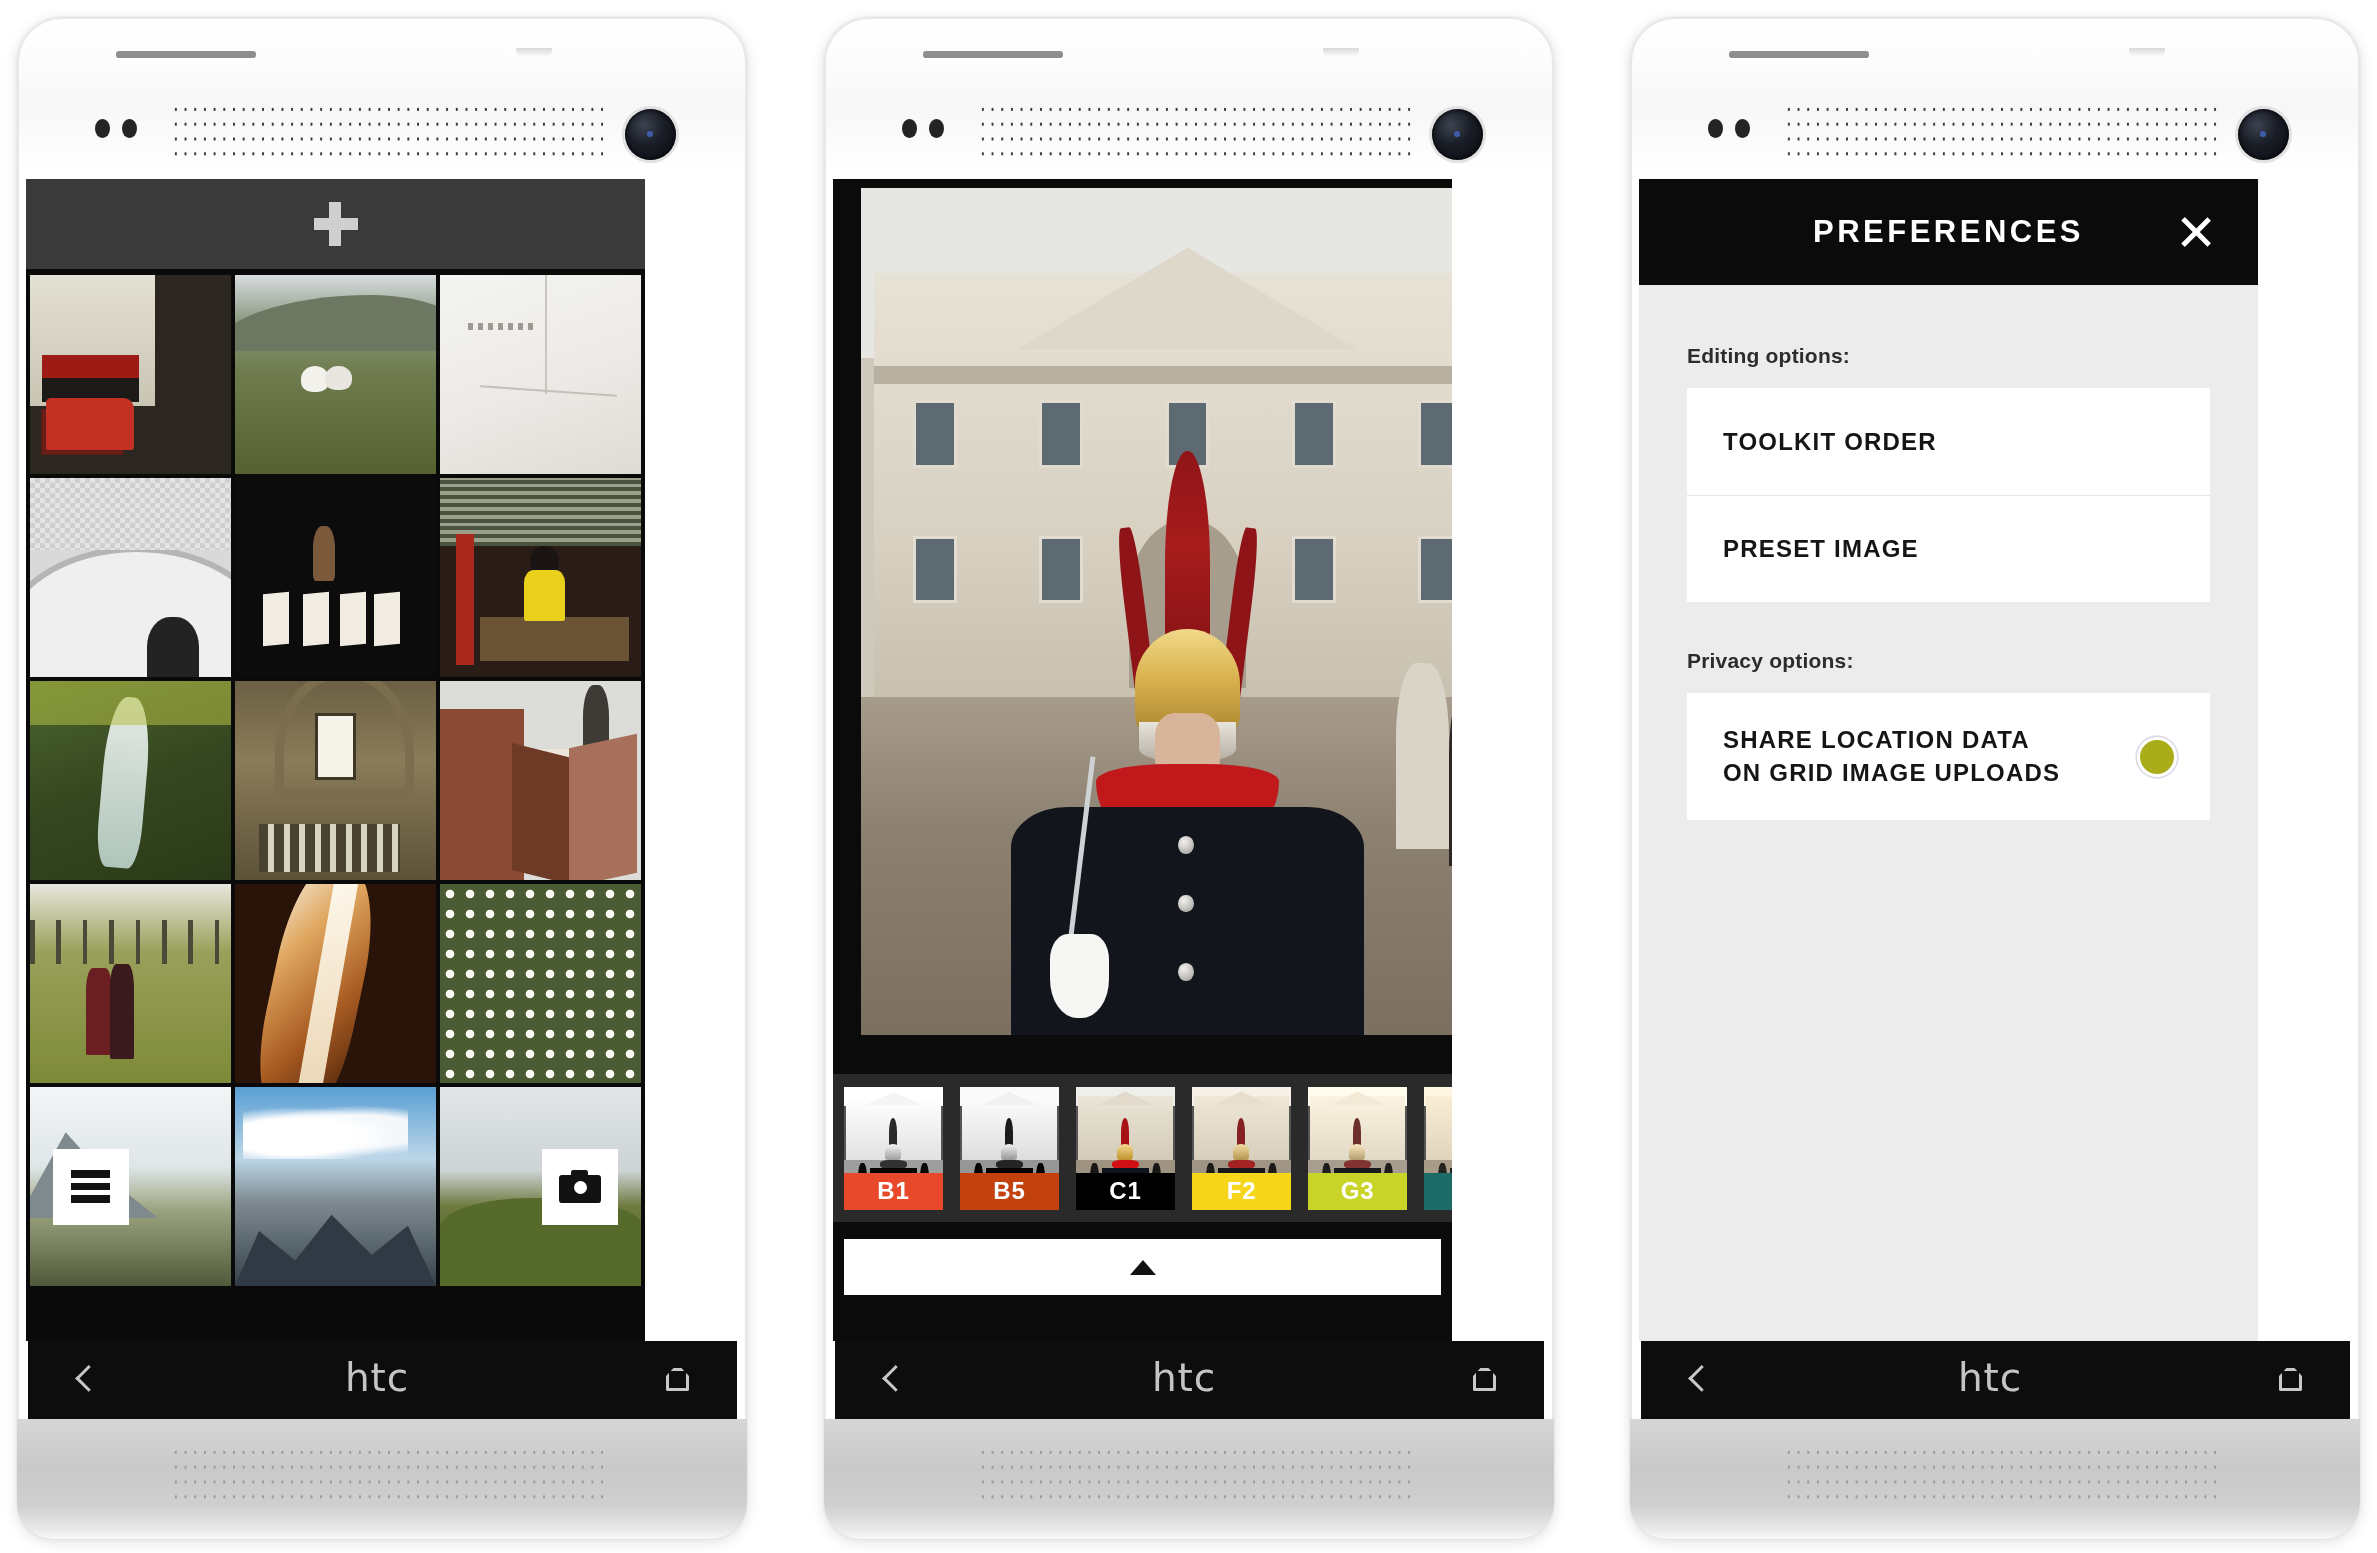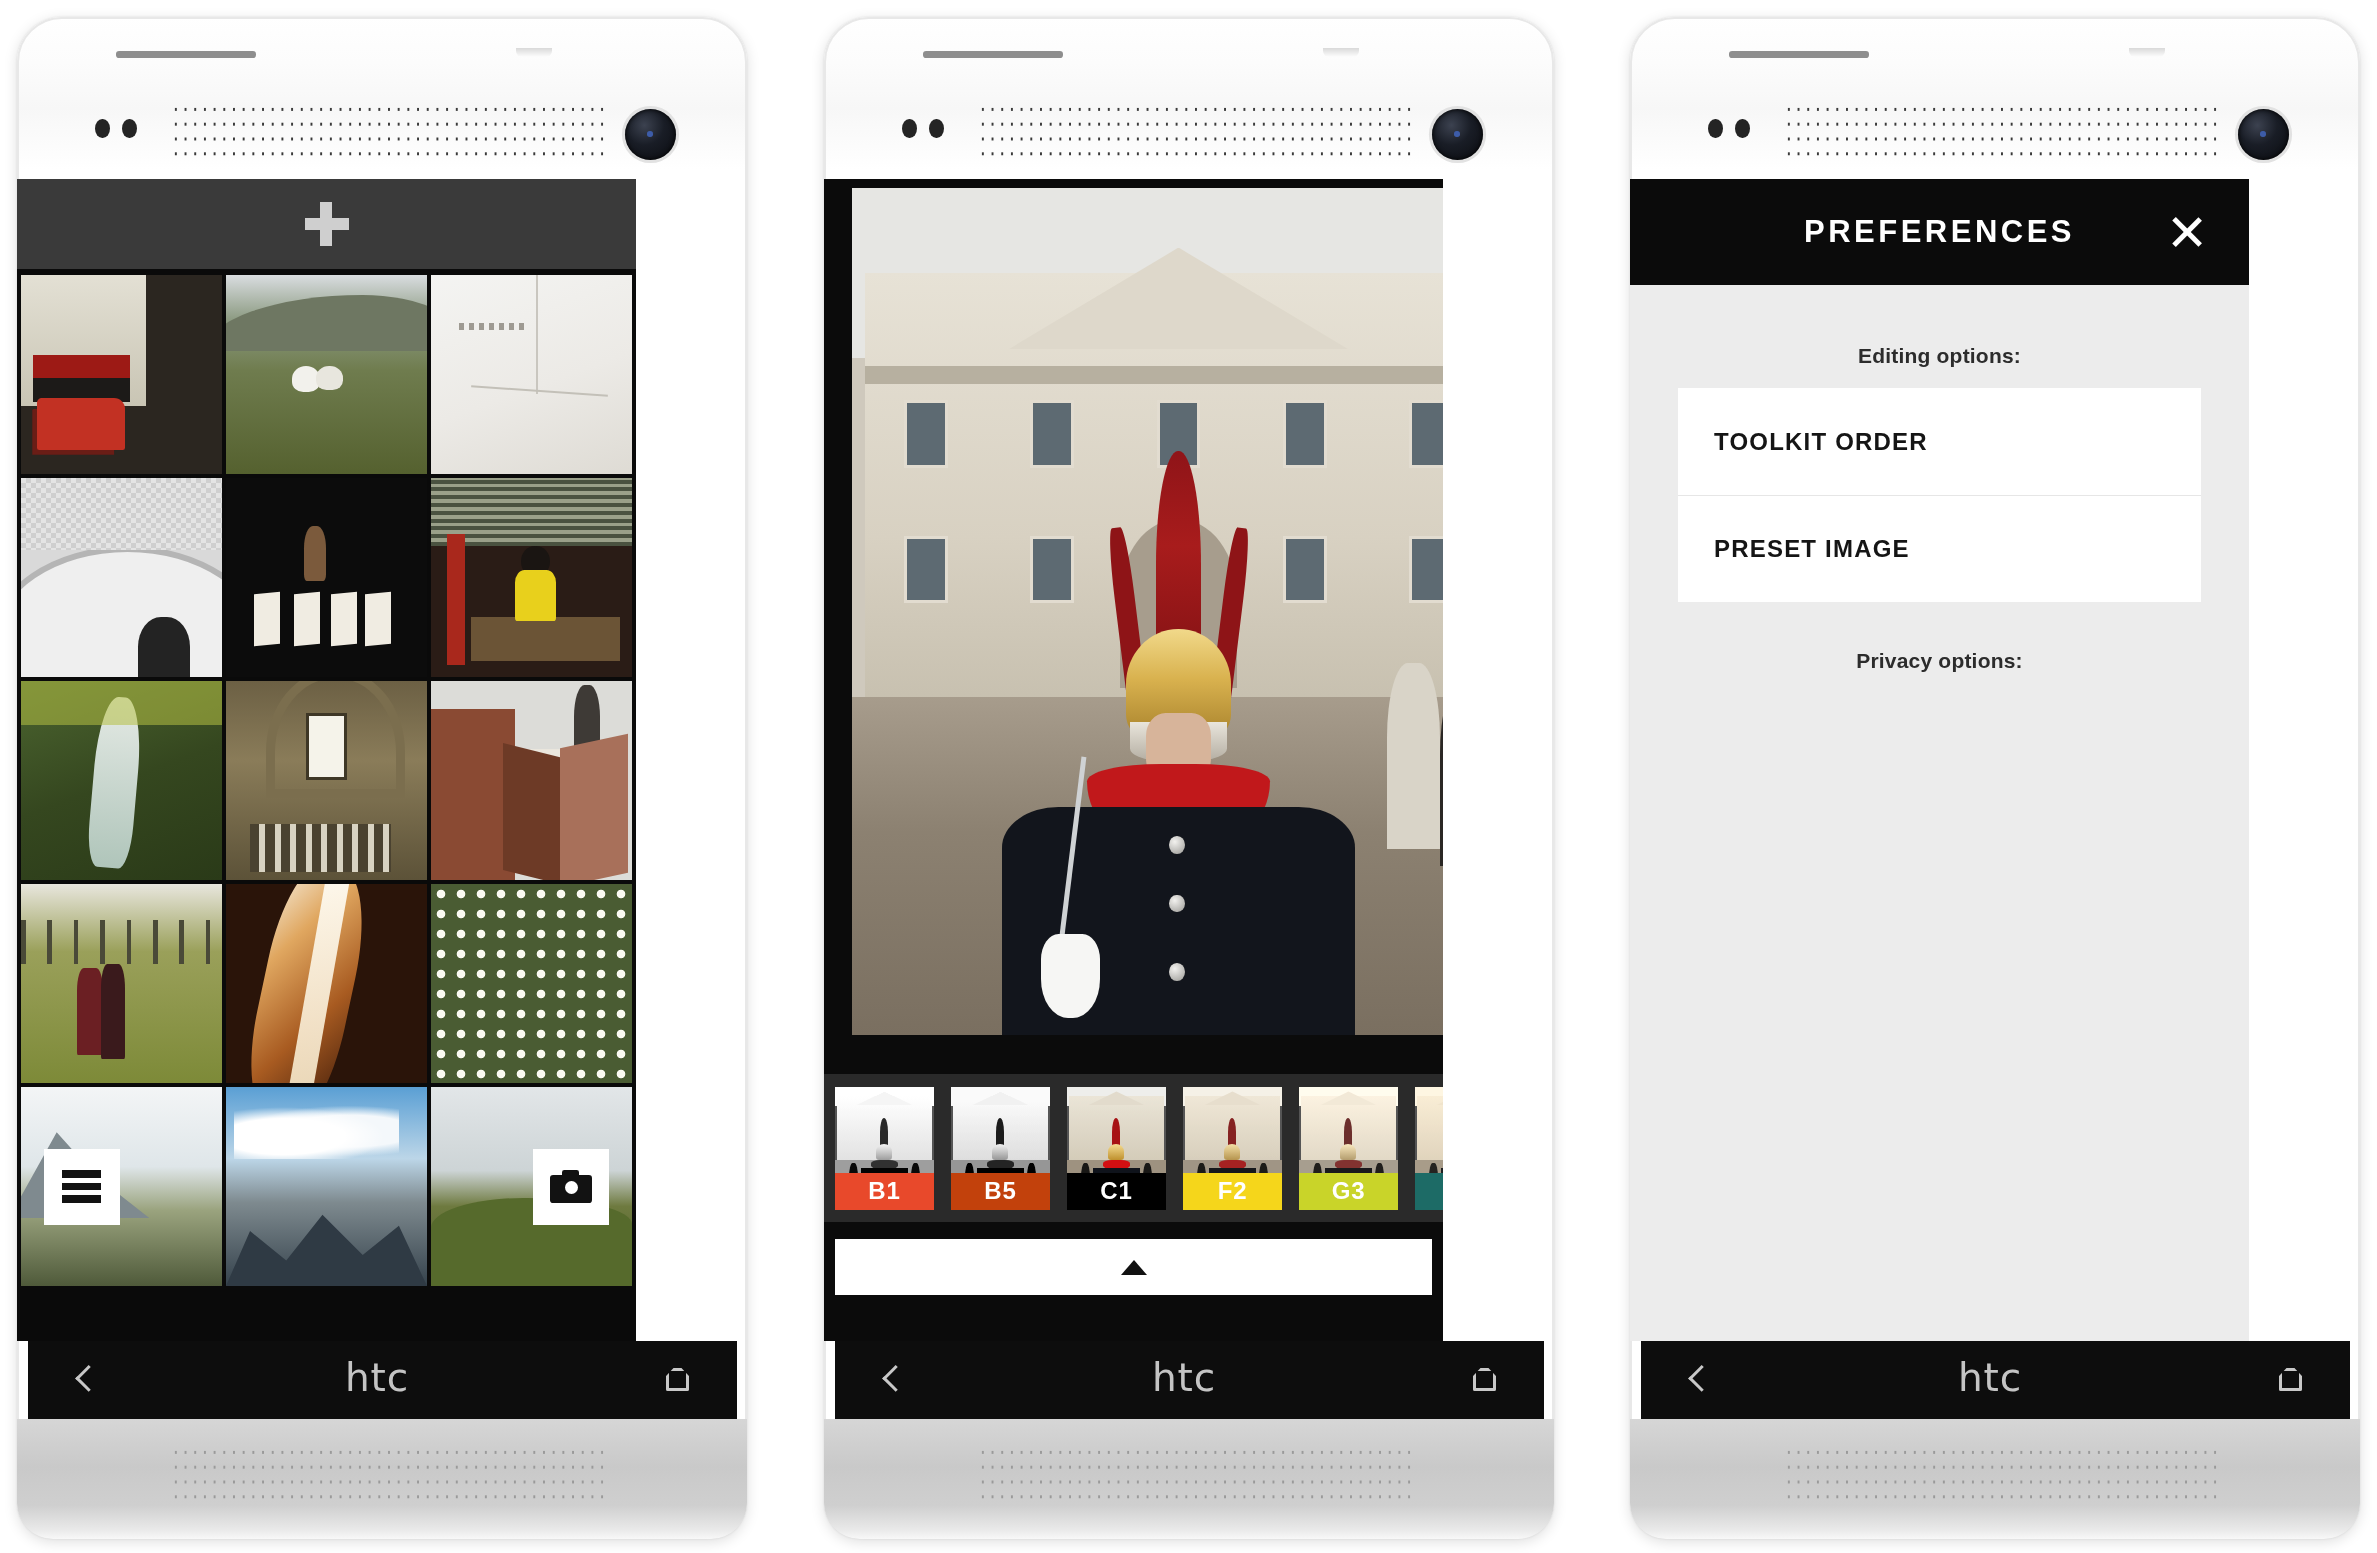--- a/index.html
+++ b/index.html
@@ -103,27 +103,26 @@
     position: absolute;
     left: 44%; top: 44%;
     width: 5.4px; height: 5.4px;
     border-radius: 50%;
     background: #3d5ca8;
   }
 
   
   .screen {
     position: absolute;
-    left: 0;
+    left: 9px;
     top: 162px;
     width: 619px;
     height: 1162px;
     background: #0a0a0a;
     overflow: hidden;
-    text-align: center;
   }
 
   
   .nav-bar {
     position: absolute;
     left: 11px;
     top: 1324px;
     width: 709px;
     height: 78px;
     background: #0d0d0d;
@@ -900,20 +899,26 @@
           <div class="card">
             <div class="pref-row">
               <span>TOOLKIT ORDER</span>
             </div>
             <div class="pref-row">
               <span>PRESET IMAGE</span>
             </div>
           </div>
 
           <div class="group-label">Privacy options:</div>
+          <div class="card">
+            <div class="pref-row toggle-row">
+              <span class="two-line"><span>SHARE LOCATION DATA</span><br><span>ON GRID IMAGE UPLOADS</span></span>
+              <span class="toggle-dot"></span>
+            </div>
+          </div>
 
         </div>
       </div>
     </div>
 
     <div class="nav-bar">
       <div class="nav-back"></div>
       <div class="htc-logo">htc</div>
       <div class="nav-home"></div>
     </div>

